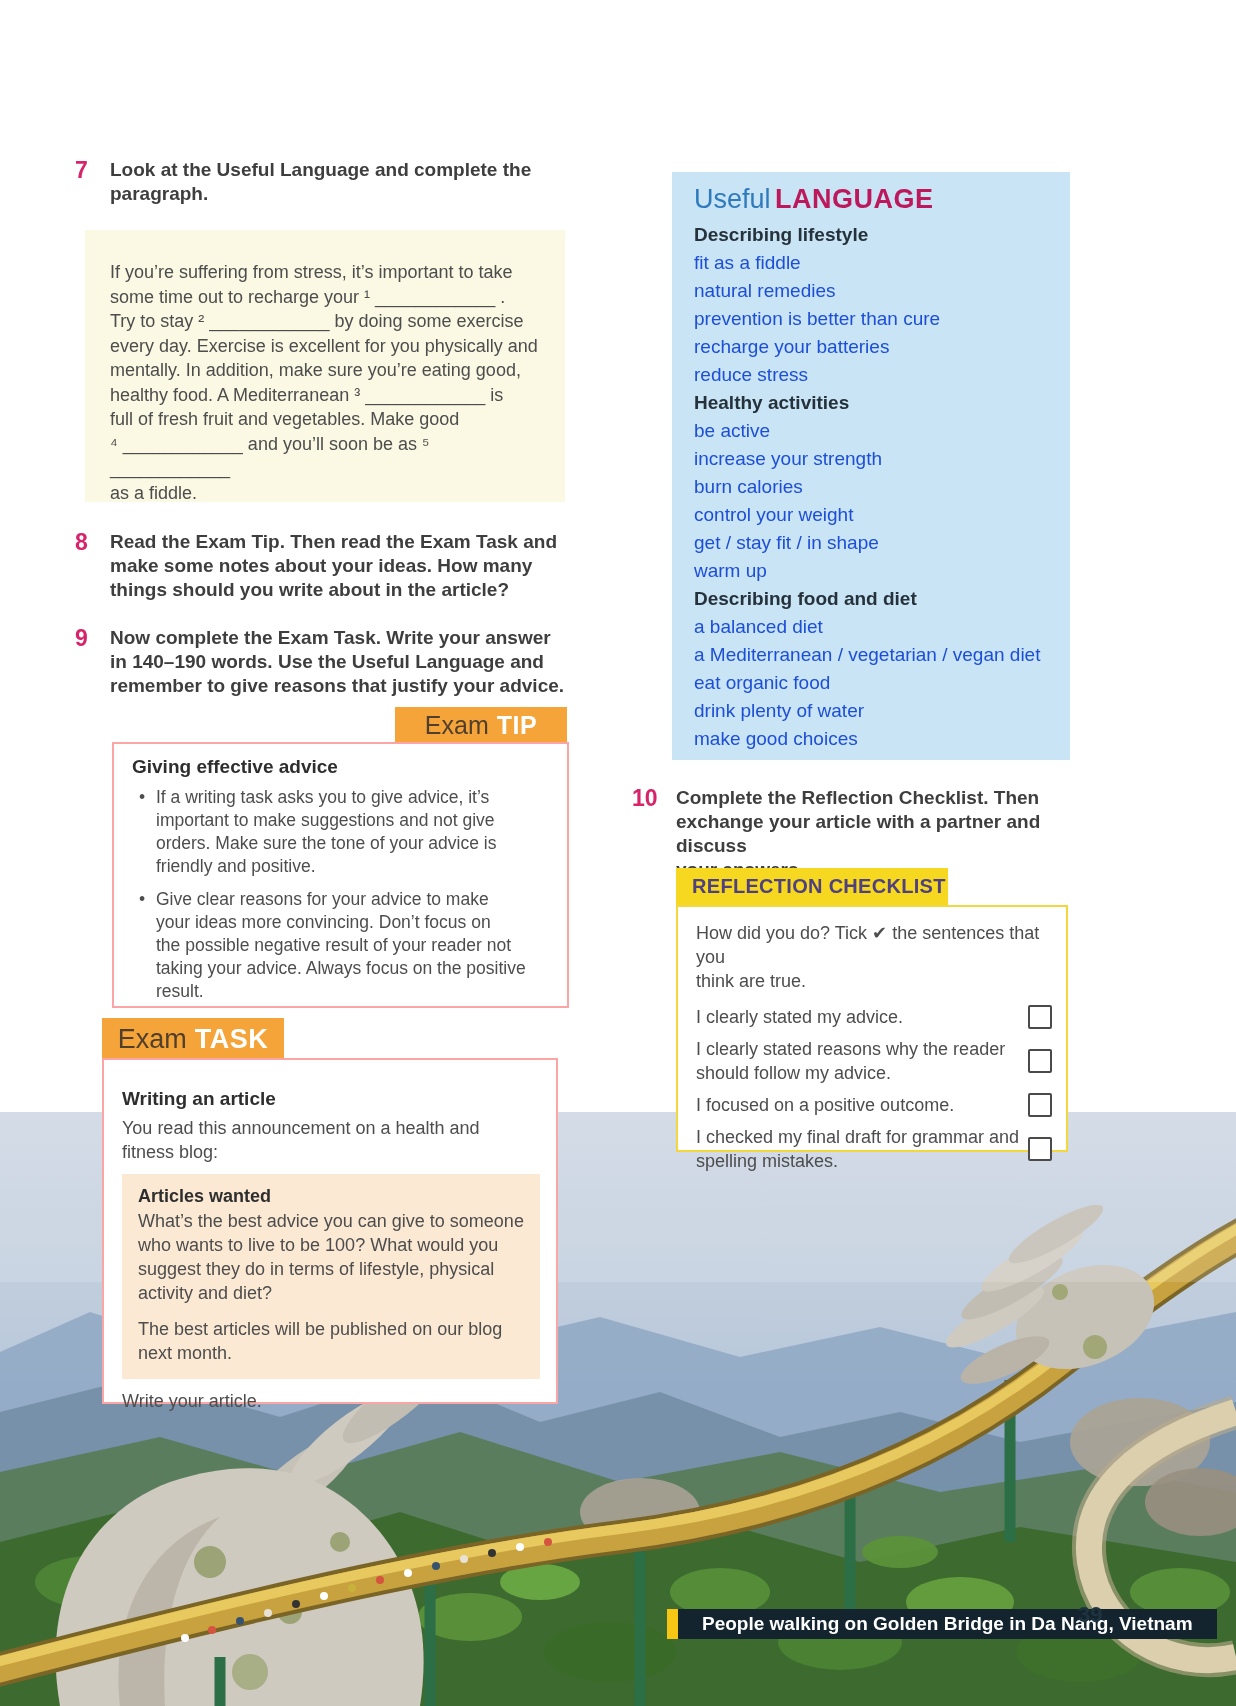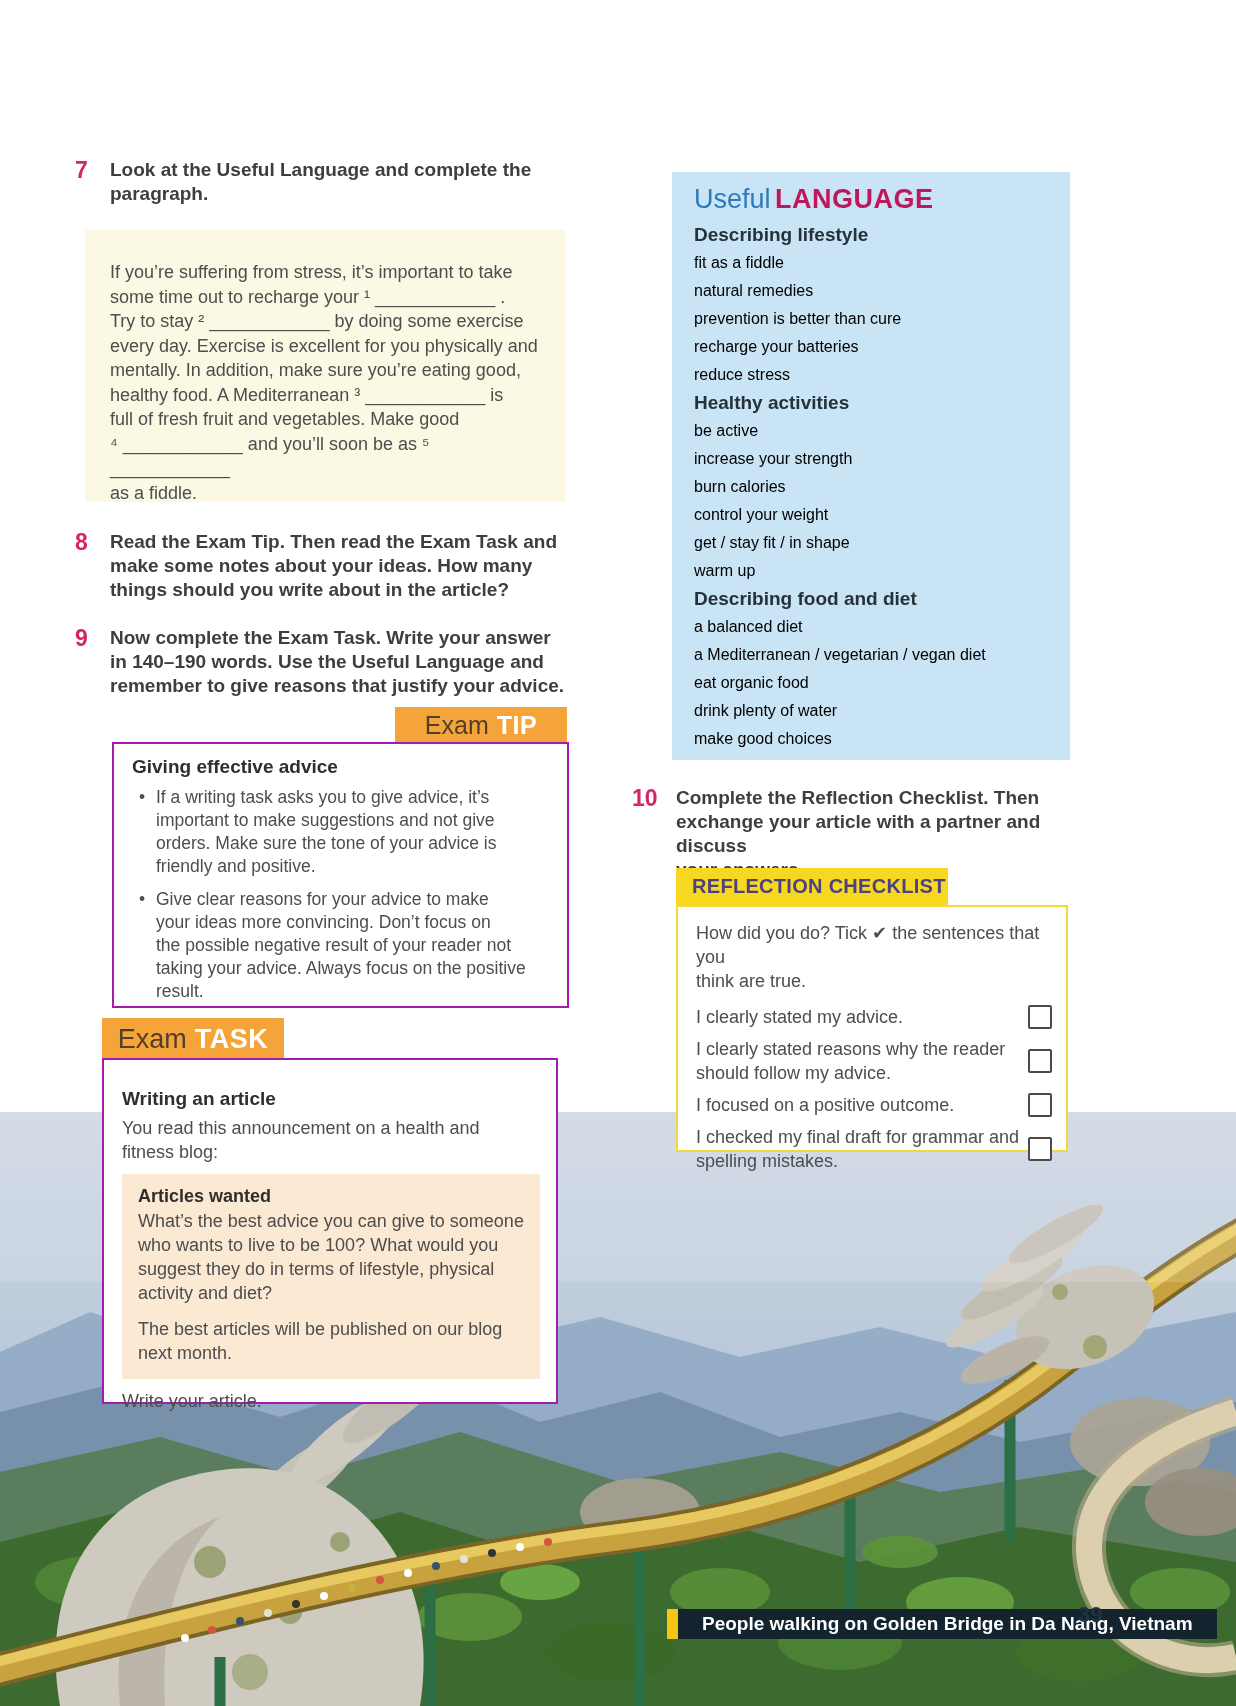--- a/index.html
+++ b/index.html
@@ -23,21 +23,21 @@
   .banner .b-reg{color:#503f2d;font-size:25px;}
   .banner .b-bold{color:#ffffff;font-weight:700;font-size:25px;letter-spacing:.5px;}
   .banner .notch{position:absolute;top:100%;width:0;height:0;
       border-left:20px solid transparent;border-right:20px solid transparent;border-top:15px solid #f5a439;}
   #tip-banner{left:395px;top:707px;width:172px;height:37px;}
   #tip-banner .notch{left:58px;}
   #task-banner{left:102px;top:1018px;width:182px;height:42px;}
   #task-banner .notch{left:42px;}
   #task-banner .b-reg,#task-banner .b-bold{font-size:27px;}
   
-  .exam-box{position:absolute;background:#ffffff;border:2px solid #a21caf;}
+  .exam-box{position:absolute;background:#ffffff;border:2px solid #fca5a5;}
   #tip-box{left:112px;top:742px;width:453px;height:262px;}
   #tip-box .inner{padding:12px 14px 0 18px;}
   .tip-heading{font-weight:700;font-size:19px;color:#2e2e2e;margin-bottom:8px;}
   .bullet{position:relative;margin:0 0 10px 24px;font-size:17.5px;line-height:23px;color:#4d4d4d;}
   .bullet::before{content:"•";position:absolute;left:-17px;top:0;color:#4d4d4d;}
   #task-box{left:102px;top:1058px;width:452px;height:342px;}
   #task-box .inner{padding:16px 16px 0 18px;margin-top:12px;}
   .task-heading{font-weight:700;font-size:19px;color:#2e2e2e;margin-bottom:6px;}
   .task-intro{font-size:18px;line-height:24px;}
   #announce-box{background:#fbe9d4;margin-top:10px;padding:12px 14px 14px 16px;}
@@ -45,21 +45,21 @@
   .ann-body{font-size:18px;line-height:24px;margin-top:2px;}
   .ann-footer{font-size:18px;line-height:24px;margin-top:12px;}
   .task-outro{font-size:18px;margin-top:12px;}
   
   #ul-box{position:absolute;left:672px;top:172px;width:398px;height:588px;background:#c9e4f4;}
   #ul-box .inner{padding:12px 14px 0 22px;}
   .ul-title{margin-bottom:6px;}
   .ul-title .t-reg{font-size:27px;color:#2e7abd;}
   .ul-title .t-bold{font-size:27px;color:#be185d;font-weight:700;letter-spacing:.5px;}
   .ul-heading{font-weight:700;font-size:19px;color:#25323c;line-height:28px;}
-  .ul-item{font-size:16px;color:#000000;line-height:28px;}
+  .ul-item{font-size:19px;color:#1d4ed8;line-height:28px;}
   
   #refl-header{position:absolute;left:676px;top:868px;width:272px;height:37px;background:#f6d821;
       display:flex;align-items:center;padding-left:16px;box-sizing:border-box;
       font-weight:700;font-size:20px;color:#4f4180;letter-spacing:.3px;}
   #refl-box{position:absolute;left:676px;top:905px;width:392px;height:247px;background:#ffffff;
       border:2px solid #f3d73e;box-sizing:border-box;}
   #refl-box .inner{padding:14px 14px 0 18px;}
   .refl-intro{font-size:18px;line-height:24px;color:#4d4d4d;}
   .check-row{display:flex;align-items:center;margin-top:8px;}
   .check-row .txt{font-size:18px;line-height:24px;color:#4d4d4d;}

